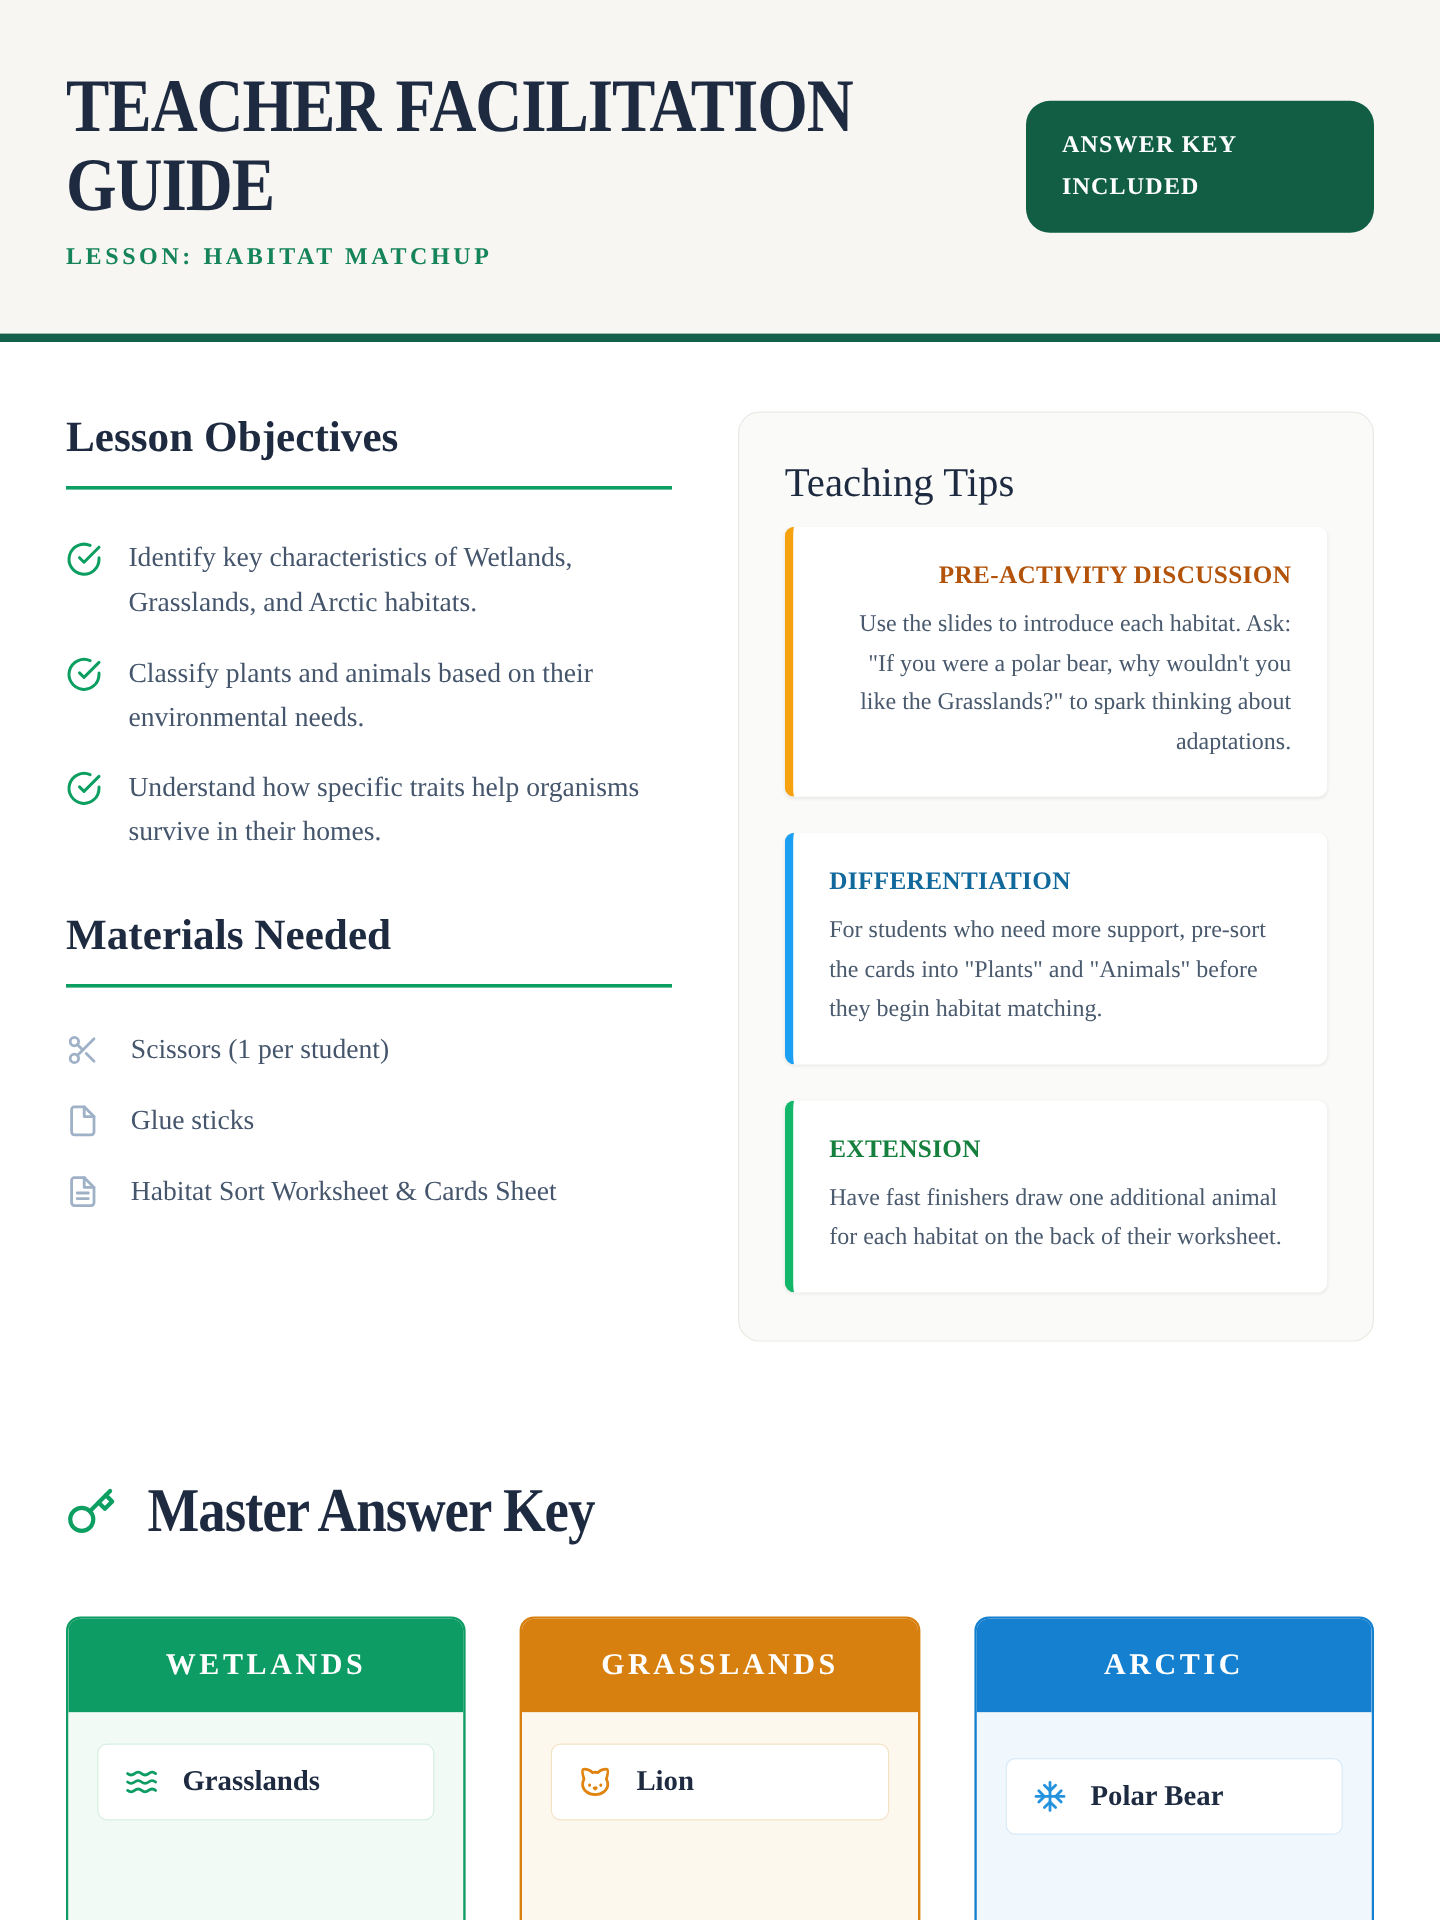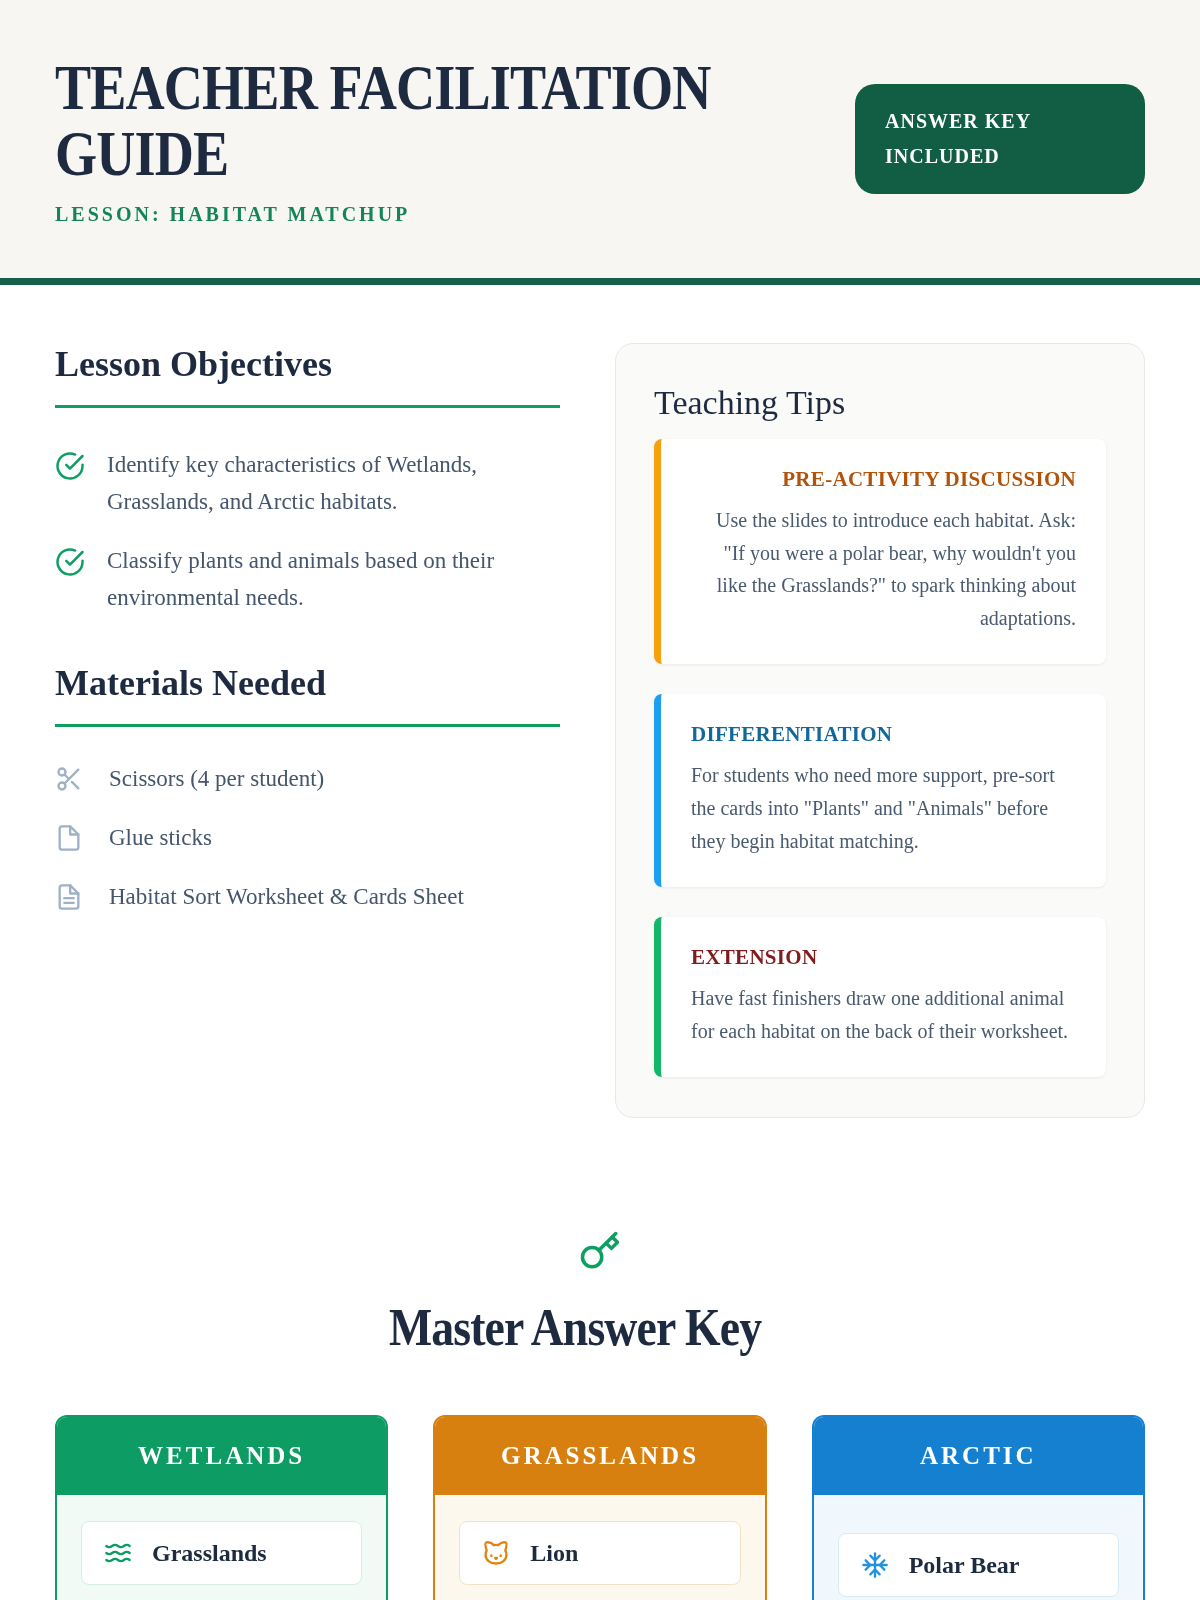--- a/index.html
+++ b/index.html
@@ -115,26 +115,26 @@
   .tip-card.blue   { border-left-color: #1b9ff2; }
   .tip-card.green  { border-left-color: #12b76a; }
   .tip-title {
     font-size: 21px;
     font-weight: bold;
     letter-spacing: 0.3px;
     margin-bottom: 12px;
   }
   .tip-card.orange .tip-title { color: #b25309; }
   .tip-card.blue   .tip-title { color: #11689b; }
-  .tip-card.green  .tip-title { color: #7f1d1d; }
+  .tip-card.green  .tip-title { color: #15803d; }
   .tip-body { font-size: 20px; line-height: 1.63; color: #4a5a6e; }
 
   
   .answer-key { padding: 0 55px; margin-top: 112px; }
-  .ak-heading-row { display: flex; align-items: center; gap: 26px; flex-direction: column; }
+  .ak-heading-row { display: flex; align-items: center; gap: 26px; }
   .ak-heading-row .icon { color: #0d9f62; flex: 0 0 auto; }
   .ak-heading {
     font-size: 52px;
     font-weight: bold;
     color: #1d2a40;
     letter-spacing: -1px;
     transform: scaleX(0.88);
     transform-origin: left center;
   }
   .cards-grid {
@@ -213,36 +213,45 @@
       </li>
       <li class="obj-item">
         <span class="icon">
           <svg viewBox="0 0 24 24" width="30" height="30" fill="none" stroke="currentColor" stroke-width="2" stroke-linecap="round" stroke-linejoin="round">
               <path d="M22 11.08V12a10 10 0 1 1-5.93-9.14"></path>
               <polyline points="22 4 12 14.01 9 11.01"></polyline>
             </svg>
         </span>
         <span>Classify plants and animals based on their environmental needs.</span>
       </li>
+      <li class="obj-item">
+        <span class="icon">
+          <svg viewBox="0 0 24 24" width="30" height="30" fill="none" stroke="currentColor" stroke-width="2" stroke-linecap="round" stroke-linejoin="round">
+              <path d="M22 11.08V12a10 10 0 1 1-5.93-9.14"></path>
+              <polyline points="22 4 12 14.01 9 11.01"></polyline>
+            </svg>
+        </span>
+        <span>Understand how specific traits help organisms survive in their homes.</span>
+      </li>
     </ul>
 
     <h2 class="section-h materials-h">Materials Needed</h2>
 
     <ul class="mat-list">
       <li class="mat-item">
         <span class="icon">
           <svg viewBox="0 0 24 24" width="28" height="28" fill="none" stroke="currentColor" stroke-width="2" stroke-linecap="round" stroke-linejoin="round">
               <circle cx="6" cy="6" r="3"></circle>
               <circle cx="6" cy="18" r="3"></circle>
               <line x1="20" y1="4" x2="8.12" y2="15.88"></line>
               <line x1="14.47" y1="14.48" x2="20" y2="20"></line>
               <line x1="8.12" y1="8.12" x2="12" y2="12"></line>
             </svg>
         </span>
-        <span>Scissors (4 per student)</span>
+        <span>Scissors (1 per student)</span>
       </li>
       <li class="mat-item">
         <span class="icon">
           <svg viewBox="0 0 24 24" width="28" height="28" fill="none" stroke="currentColor" stroke-width="2" stroke-linecap="round" stroke-linejoin="round">
               <path d="M13 2H6a2 2 0 0 0-2 2v16a2 2 0 0 0 2 2h12a2 2 0 0 0 2-2V9z"></path>
               <polyline points="13 2 13 9 20 9"></polyline>
             </svg>
         </span>
         <span>Glue sticks</span>
       </li>

